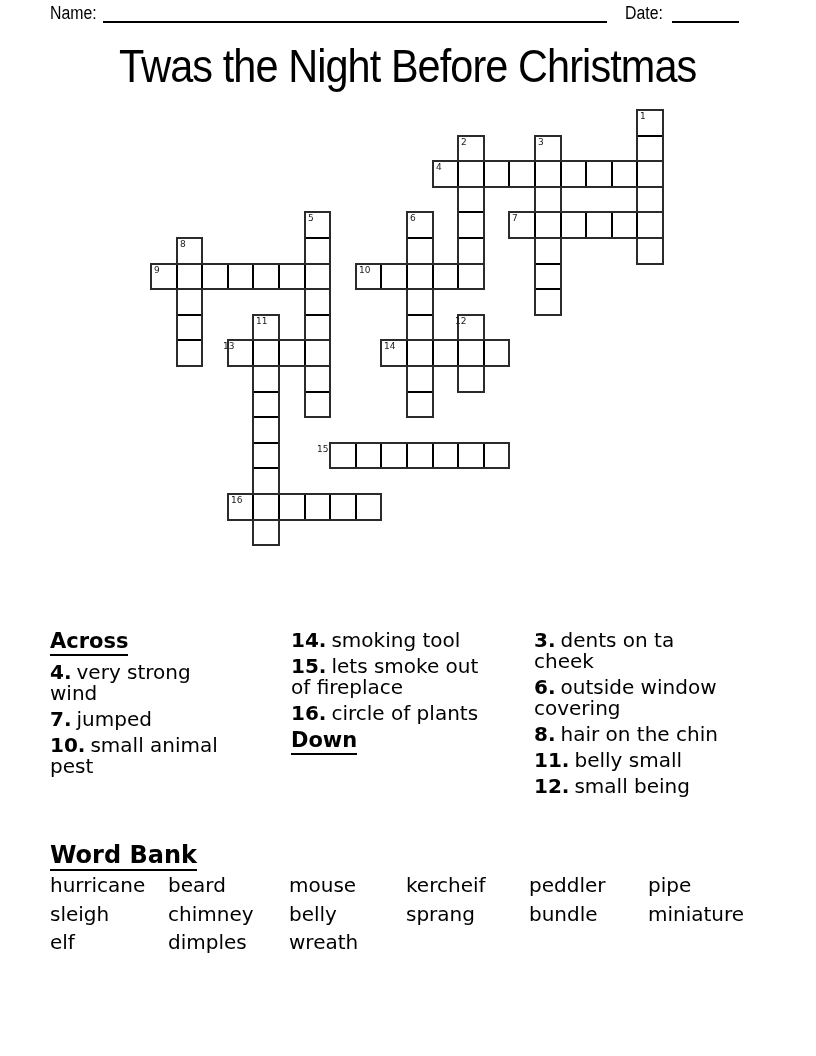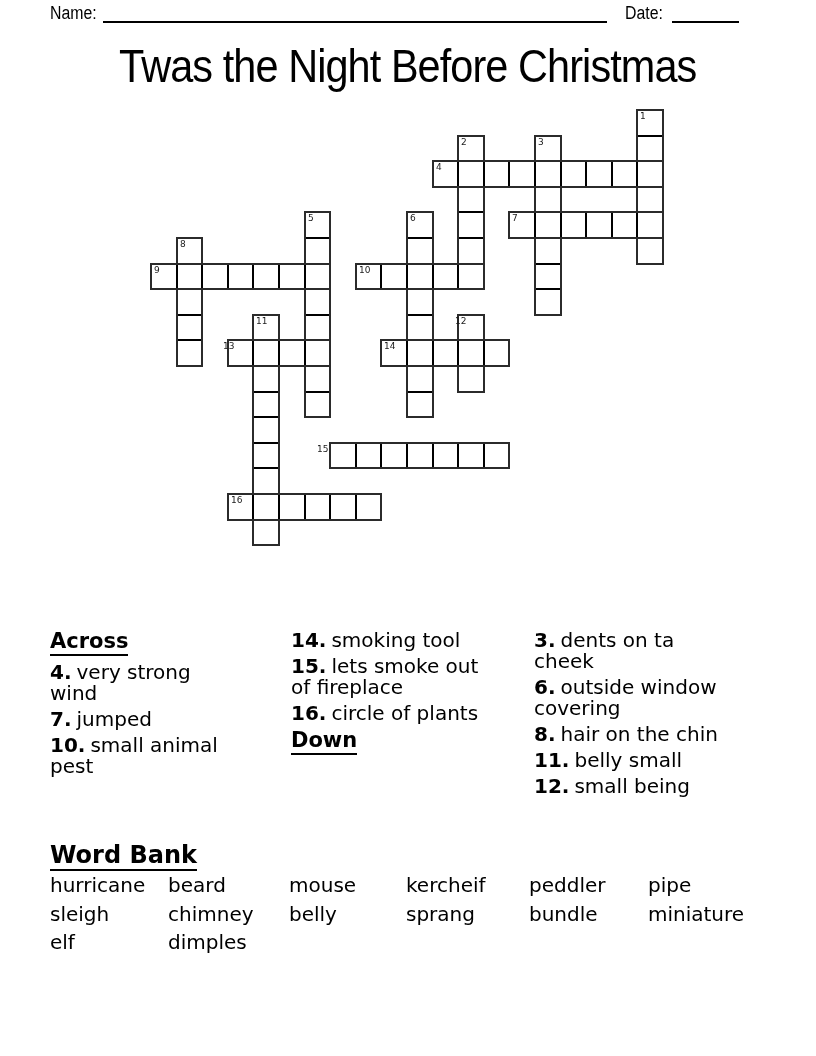--- a/index.html
+++ b/index.html
@@ -249,13 +249,14 @@
     <span>peddler</span>
     <span>pipe</span>
     <span>sleigh</span>
     <span>chimney</span>
     <span>belly</span>
     <span>sprang</span>
     <span>bundle</span>
     <span>miniature</span>
     <span>elf</span>
     <span>dimples</span>
+    <span>wreath</span>
   </div>
 
 </body></html>

